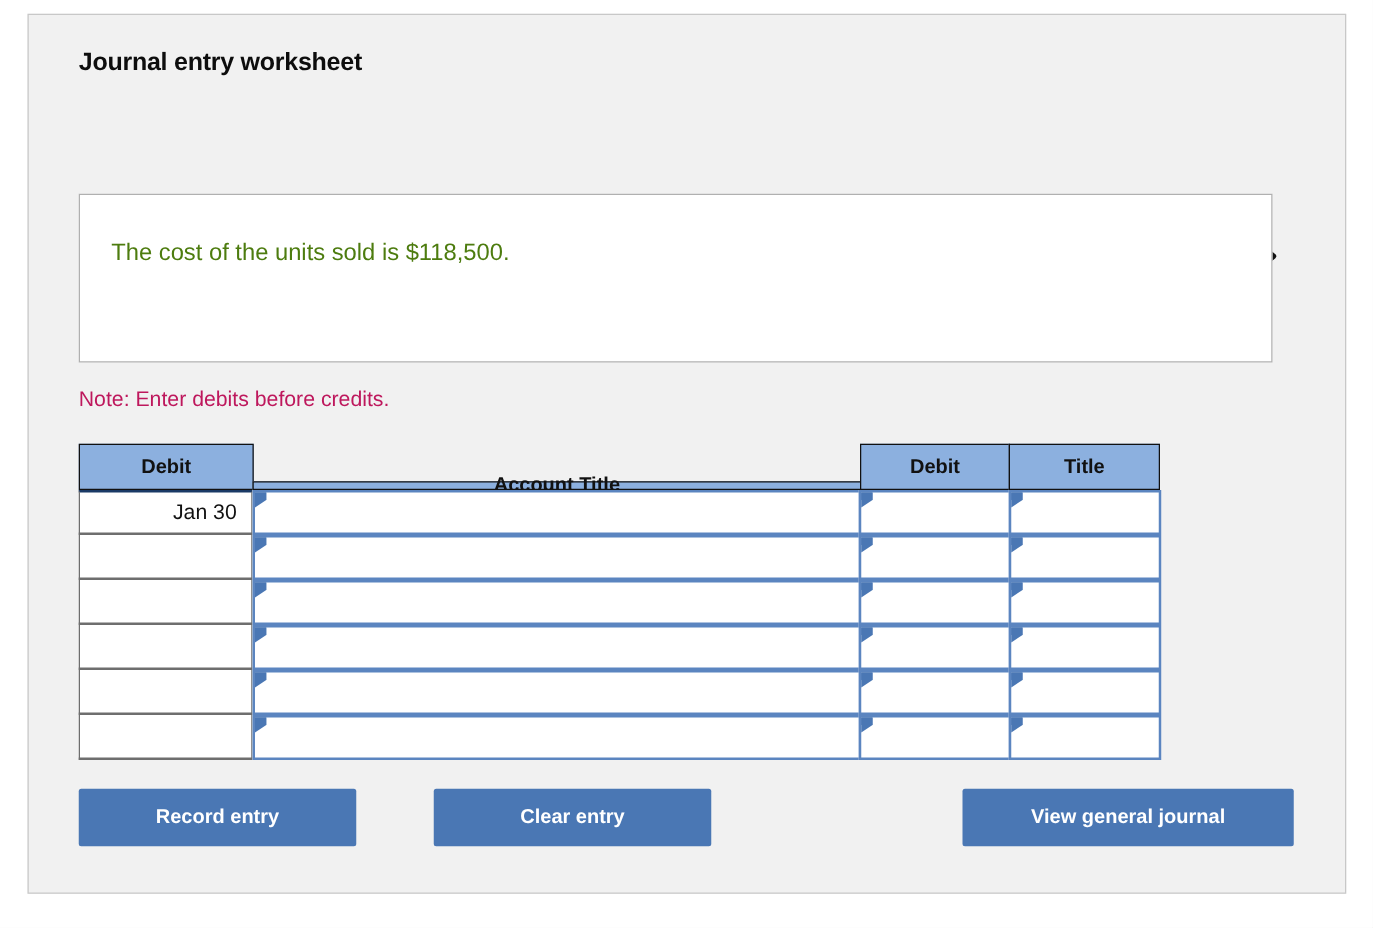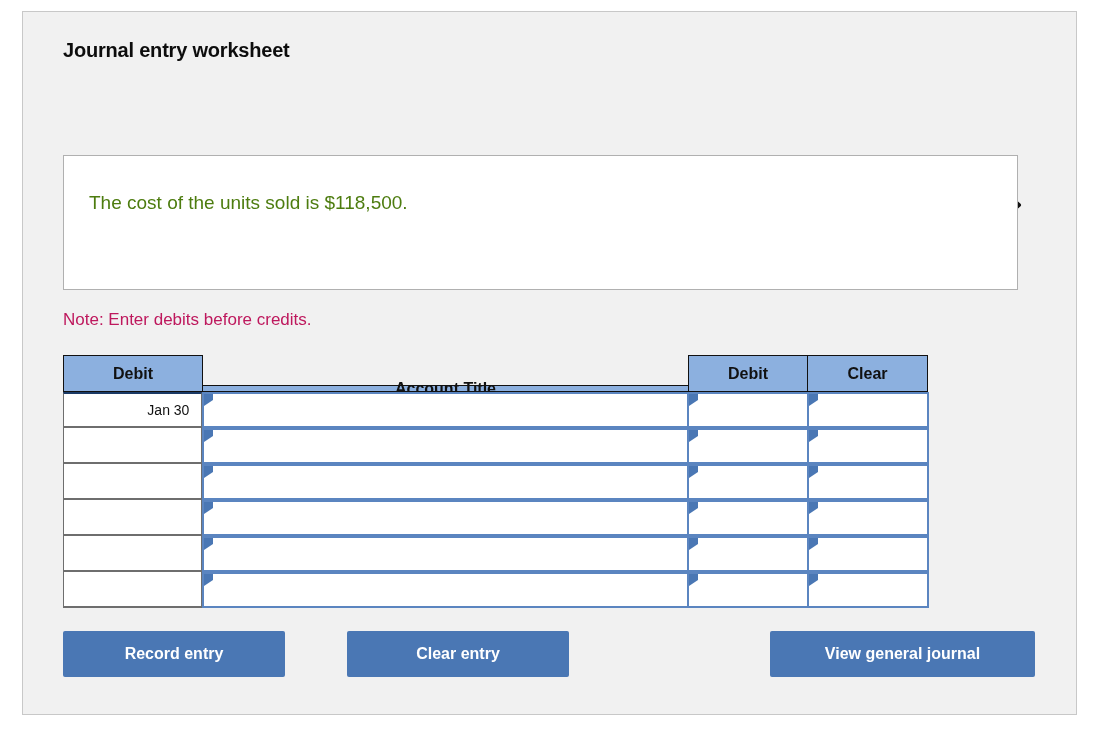--- a/index.html
+++ b/index.html
@@ -166,21 +166,21 @@
   .cell-date {
     width: 140px;
     border-left: 1px solid #6e6e6e;
     border-right: 1px solid #6e6e6e;
     border-bottom: 2px solid #6e6e6e;
     background: #ffffff;
     display: flex;
     align-items: center;
     justify-content: flex-end;
     padding-right: 12px;
-    font-size: 14px;
+    font-size: 17px;
     color: #111111;
   }
   .jrow:first-child .cell-date { border-top: 2px solid #1a3a66; }
 
   .inputcell {
     position: relative;
     height: 36px;
     background: #ffffff;
     border: 2px solid #5b85c0;
     margin-left: -2px;
@@ -256,21 +256,21 @@
       <div class="statement-text">The cost of the units sold is $118,500.</div>
     </div>
 
     <div class="note">Note: Enter debits before credits.</div>
 
     <div class="jtable">
       <div class="jhead">
         <div class="hcell h-date">Debit</div>
         <div class="hcell h-account">Account Title</div>
         <div class="hcell h-debit">Debit</div>
-        <div class="hcell h-credit">Clear</div>
+        <div class="hcell h-credit">Title</div>
       </div>
       <div class="jrows" id="rows-host">
           <div class="jrow">
             <div class="cell-date">Jan 30</div>
             <div class="inputcell c-account">
               <span class="tri"></span>
             </div>
             <div class="inputcell c-debit">
               <span class="tri"></span>
             </div>

